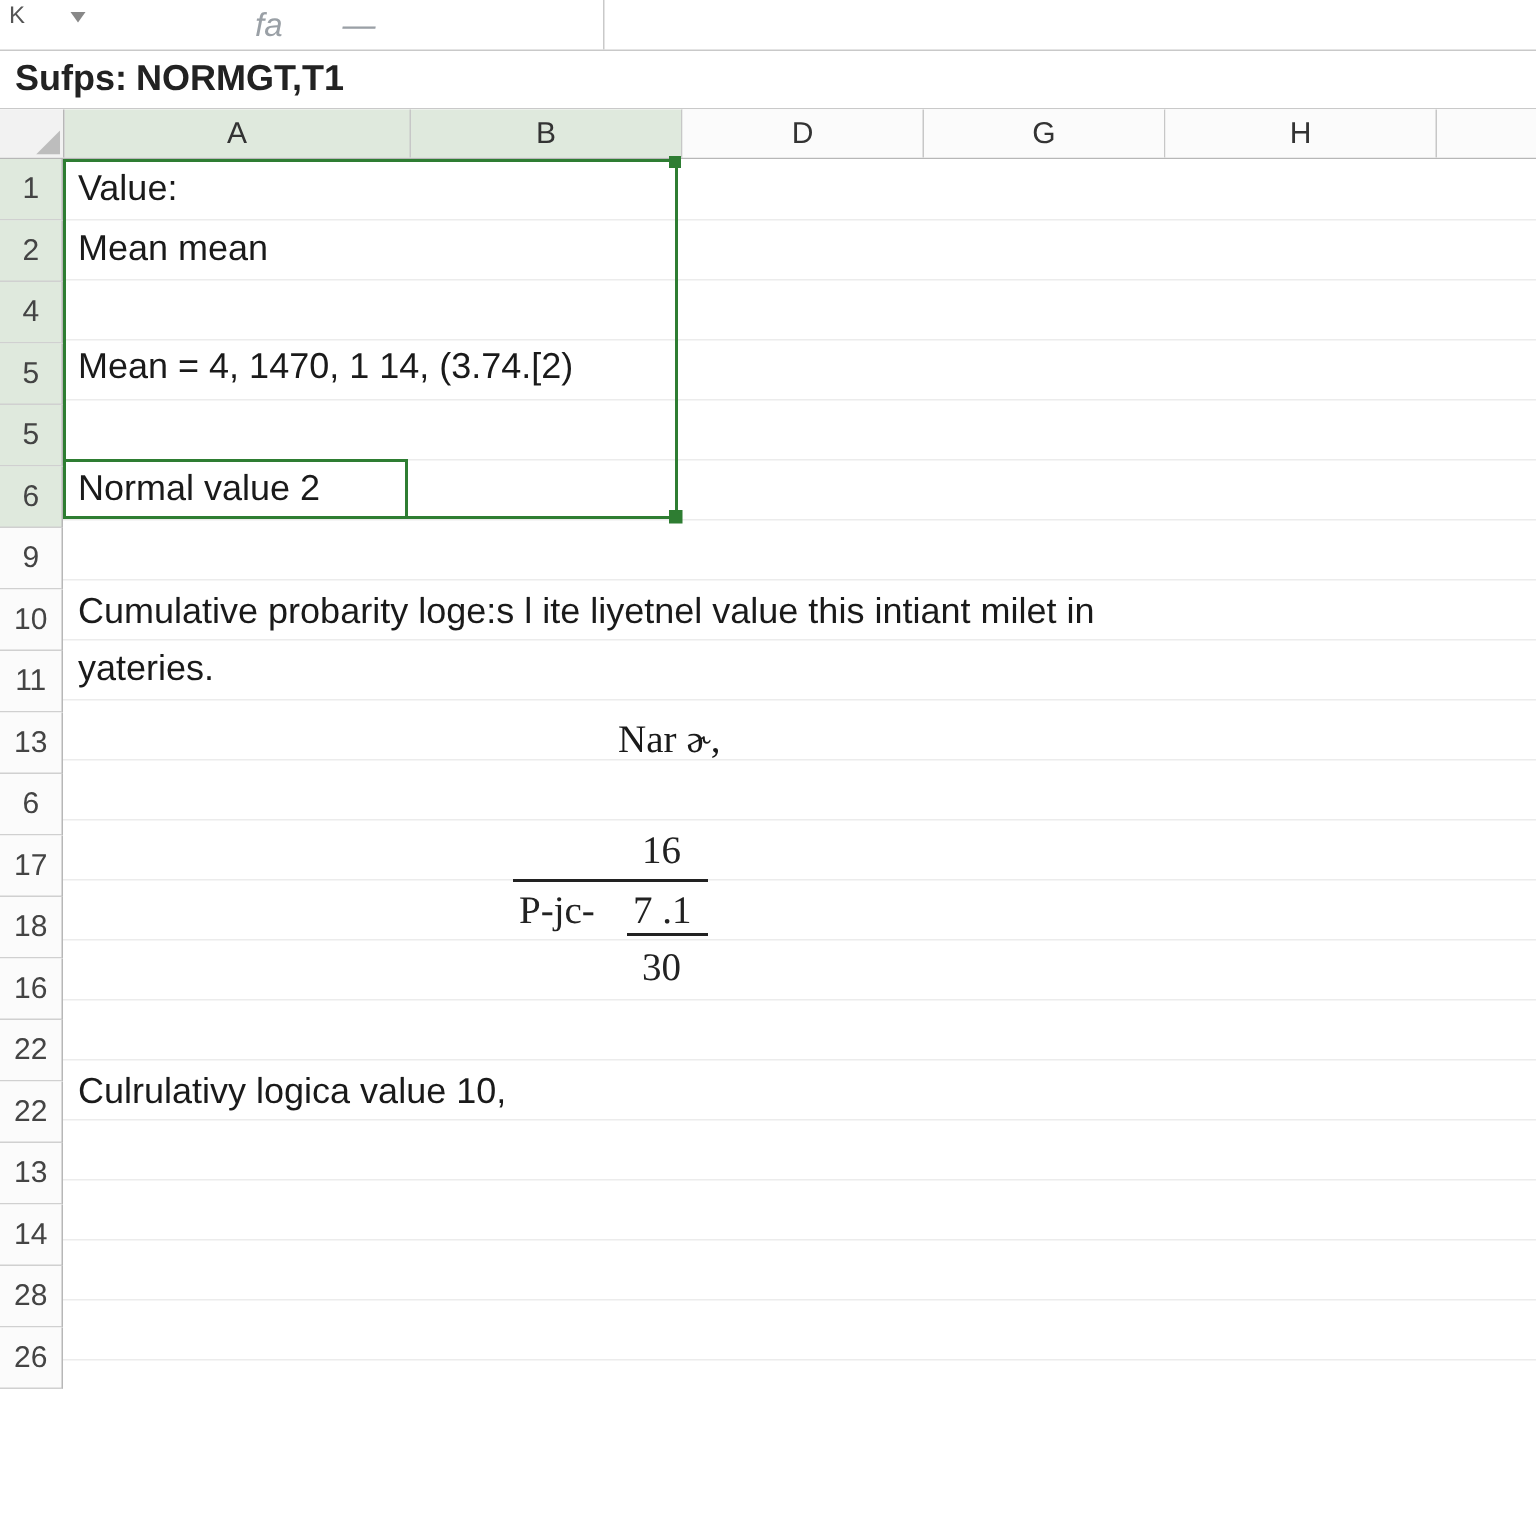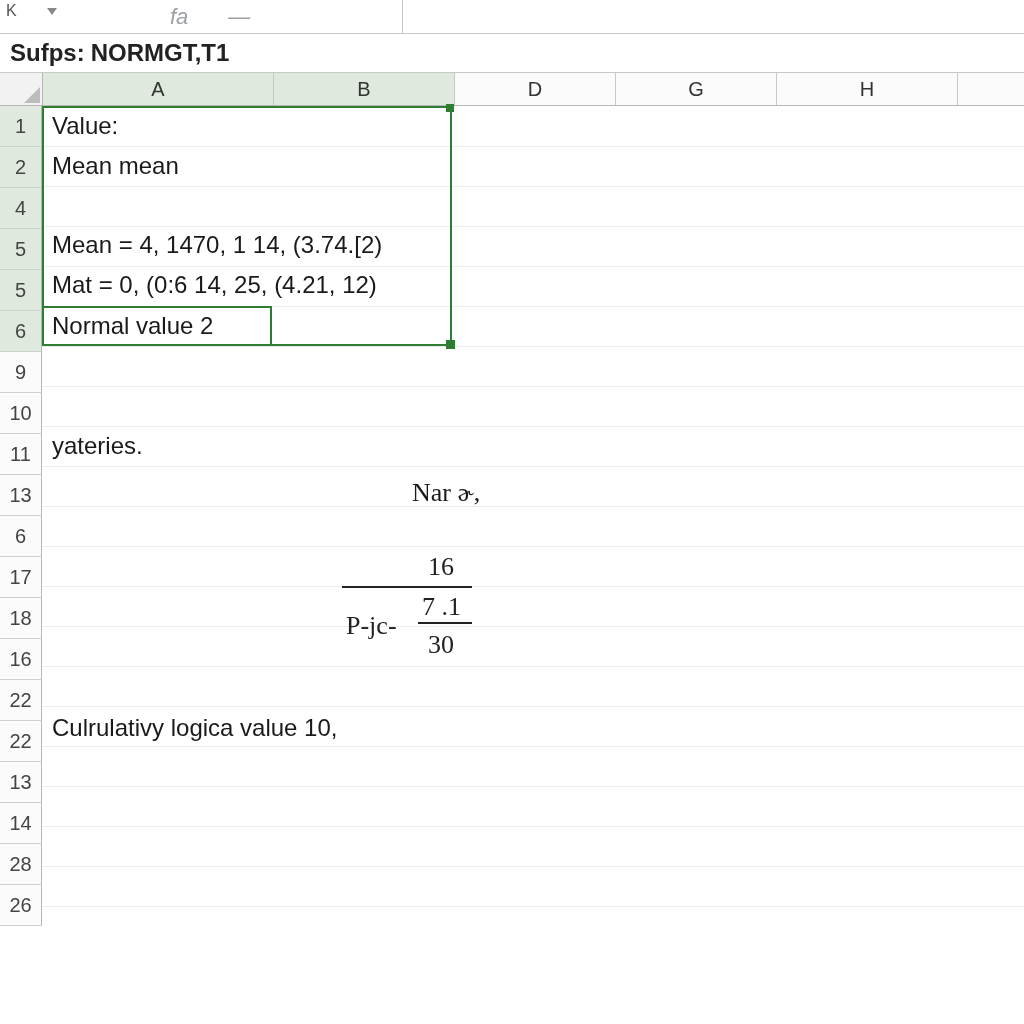--- a/index.html
+++ b/index.html
@@ -282,30 +282,30 @@
       <div class="selection" style="left:0; top:0; width:410px; height:240px;">
         <div class="handle-tr"></div>
         <div class="handle-br"></div>
       </div>
 
       <div class="active-cell" style="left:0; top:200px; width:230px; height:40px;"></div>
 
       <div class="cell-text" style="left:10px; top:6px;">Value:</div>
       <div class="cell-text" style="left:10px; top:46px;">Mean mean</div>
       <div class="cell-text" style="left:10px; top:125px;">Mean = 4, 1470, 1 14, (3.74.[2)</div>
-      <div class="cell-text" style="left:10px; top:165px;">Mat = 0, (0:6 14, 25, (4.21, 12)</div>
       <div class="cell-text" style="left:10px; top:206px;">Normal value 2</div>
 
+      <div class="cell-text" style="left:10px; top:288px;">Cumulative probarity loge:s l ite liyetnel value this intiant milet in</div>
       <div class="cell-text" style="left:10px; top:326px;">yateries.</div>
 
       <div class="cell-text serif big" style="left:370px; top:372px;">Nar ɚ,</div>
 
       <div class="formula-block" style="left:280px; top:444px; width:200px; height:120px;">
         <div class="toprow" style="position:absolute; left:106px; top:0;">16</div>
-        <div class="midrow" style="position:absolute; left:24px;  top:40px;margin-top:19px;">P-jc-</div>
+        <div class="midrow" style="position:absolute; left:24px;  top:40px;">P-jc-</div>
         <div class="midrow" style="position:absolute; left:100px; top:40px;">7 .1</div>
         <div class="botrow" style="position:absolute; left:106px; top:78px;">30</div>
         <div class="bar" style="left:20px;  top:36px; width:130px;"></div>
         <div class="bar" style="left:96px;  top:72px; width:54px;"></div>
       </div>
 
       <div class="cell-text" style="left:10px; top:608px;">Culrulativy logica value 10,</div>
 
     </div>
   </div>

